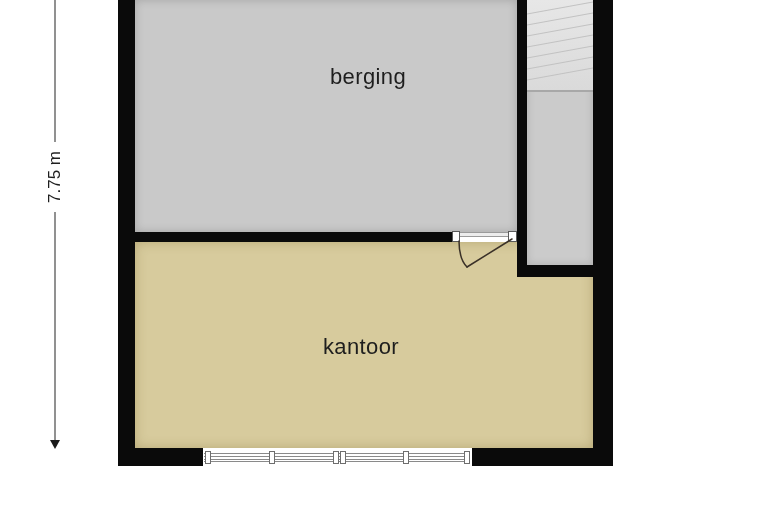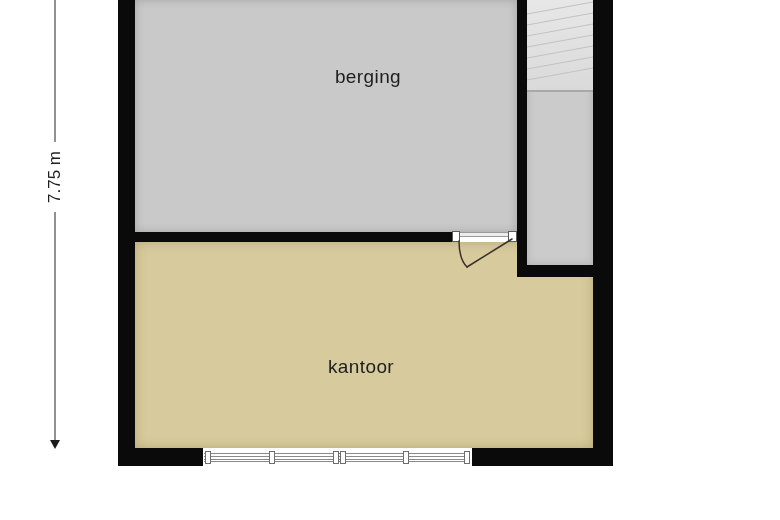--- a/index.html
+++ b/index.html
@@ -96,27 +96,27 @@
     top: 3px; width: 6px; height: 13px;
     background: #ffffff;
     border: 1px solid #6e6e6e;
     box-sizing: border-box;
   }
 
   
   .room-label {
     position: absolute;
     transform: translate(-50%, -50%);
-    font-size: 19px;
+    font-size: 22px;
     letter-spacing: 0.4px;
     color: var(--text, #1e1e1e);
     white-space: nowrap;
   }
   .label-berging { left: 368px; top: 77px; }
-  .label-kantoor { left: 361px; top: 347px; margin-top: 20px; }
+  .label-kantoor { left: 361px; top: 347px; }
 
   
   .dim-line {
     left: 54px; top: 0; width: 2px; height: 447px;
     background: var(--dim-line, #919191);
   }
   .dim-arrow {
     left: 50px; top: 440px;
     width: 0; height: 0;
     border-left: 5px solid transparent;

